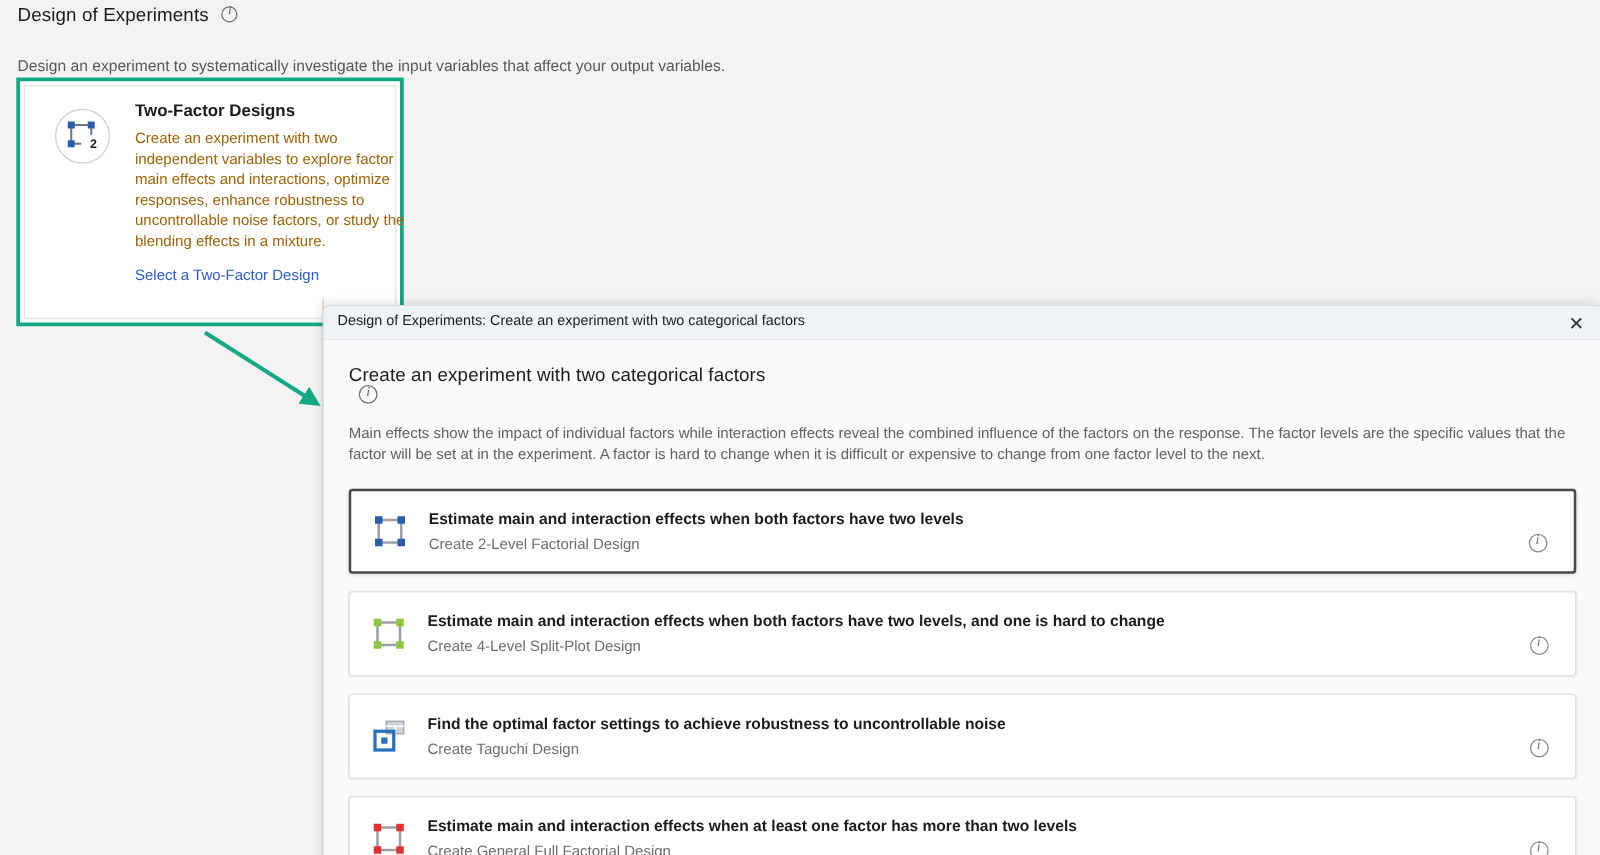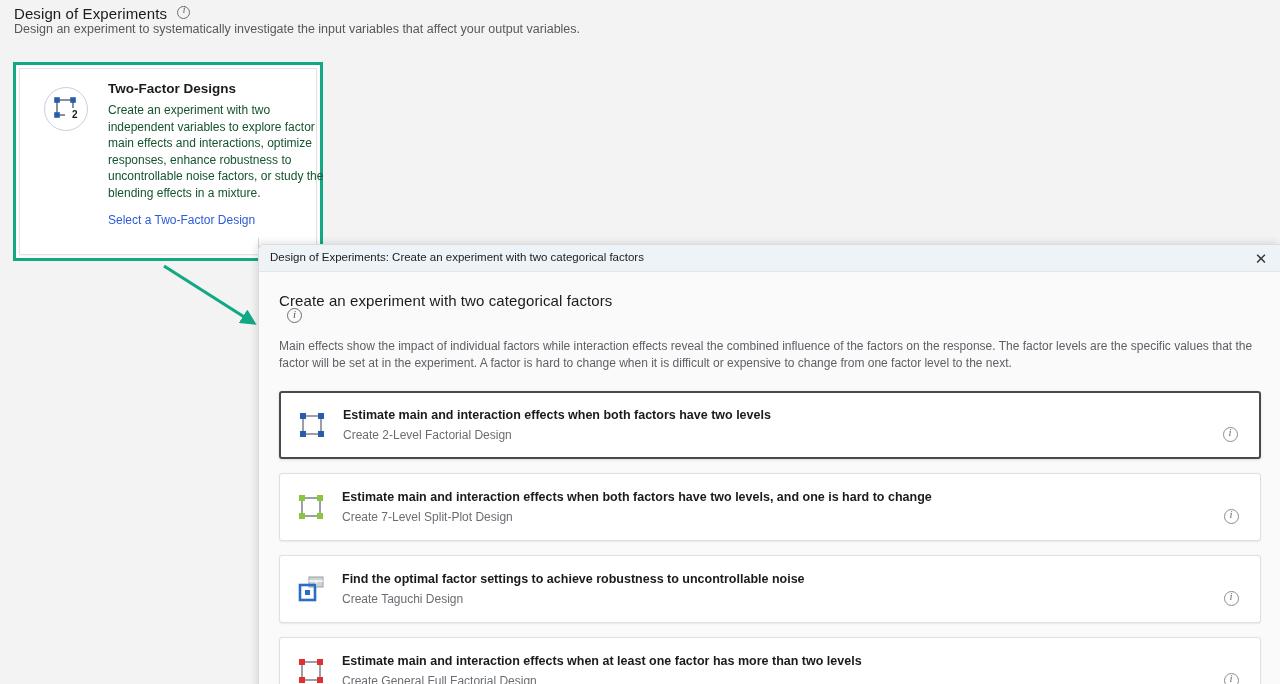--- a/index.html
+++ b/index.html
@@ -15,21 +15,21 @@
   .page-bg {
     position: absolute; left: 0; top: 0; width: 1280px; height: 684px;
     background: #f3f3f3;
   }
   .page-header { position: absolute; left: 14px; top: 4px; width: 700px; }
   .page-title {
     font-size: 15px; font-weight: normal; color: #1b1b1b;
     letter-spacing: .1px; display: inline-block; vertical-align: middle;
   }
   .page-subtitle {
-    position: absolute; left: 14px; top: 22px;
+    position: absolute; left: 14px; top: 46px;
     font-size: 12.5px; color: #55595c;
   }
 
   .info-circle {
     display: inline-block; width: 13px; height: 13px;
     border: 1.2px solid #6b6f73; border-radius: 50%;
     position: relative; vertical-align: middle; margin-left: 6px; top: -1px;
   }
   .info-circle::after {
     content: "i"; position: absolute; left: 0; right: 0; top: -2px;
@@ -50,21 +50,21 @@
     box-shadow: 0 1px 2px rgba(0,0,0,.06);
   }
   .card-icon-wrap {
     position: absolute; left: 24px; top: 18px;
     width: 44px; height: 44px; border-radius: 50%;
     border: 1px solid #c8cfe0; background: #fff;
     display: flex; align-items: center; justify-content: center;
   }
   .card-body { position: absolute; left: 88px; top: 12px; right: 20px; }
   .card-title { font-size: 13.5px; font-weight: bold; color: #1b1b1b; margin-bottom: 6px; }
-  .card-desc { font-size: 12px; color: #14532d; line-height: 16.5px; width: 220px; }
+  .card-desc { font-size: 12px; color: #a16207; line-height: 16.5px; width: 220px; }
   .card-link {
     margin-top: 12px; font-size: 12px; color: #2b5bd7;
     text-decoration: none; display: inline-block; font-weight: 500; text-align: right;
   }
 
   
   .arrow-svg { position: absolute; left: 0; top: 0; width: 1280px; height: 684px; pointer-events: none; }
 
   
   .v-divider {
@@ -228,21 +228,21 @@
             <svg width="26" height="26" viewBox="0 0 26 26">
               <rect x="4" y="4" width="18" height="18" fill="none" stroke="#9aa0a6" stroke-width="2"></rect>
               <rect x="1" y="1" width="6" height="6" fill="#8cc63f"></rect>
               <rect x="19" y="1" width="6" height="6" fill="#8cc63f"></rect>
               <rect x="1" y="19" width="6" height="6" fill="#8cc63f"></rect>
               <rect x="19" y="19" width="6" height="6" fill="#8cc63f"></rect>
             </svg>
           </div>
           <div class="option-text">
             <div class="option-title">Estimate main and interaction effects when both factors have two levels, and one is hard to change</div>
-            <div class="option-sub">Create 7-Level Split-Plot Design</div>
+            <div class="option-sub">Create 4-Level Split-Plot Design</div>
           </div>
           <div class="option-info">
             <span class="info-circle-row"></span>
           </div>
         </div>
 
         <div class="option-row">
           <div class="option-icon">
             <svg width="26" height="26" viewBox="0 0 26 26">
               <rect x="11" y="1" width="14" height="10" fill="#cfd3d7" stroke="#9aa0a6" stroke-width="1"></rect>

